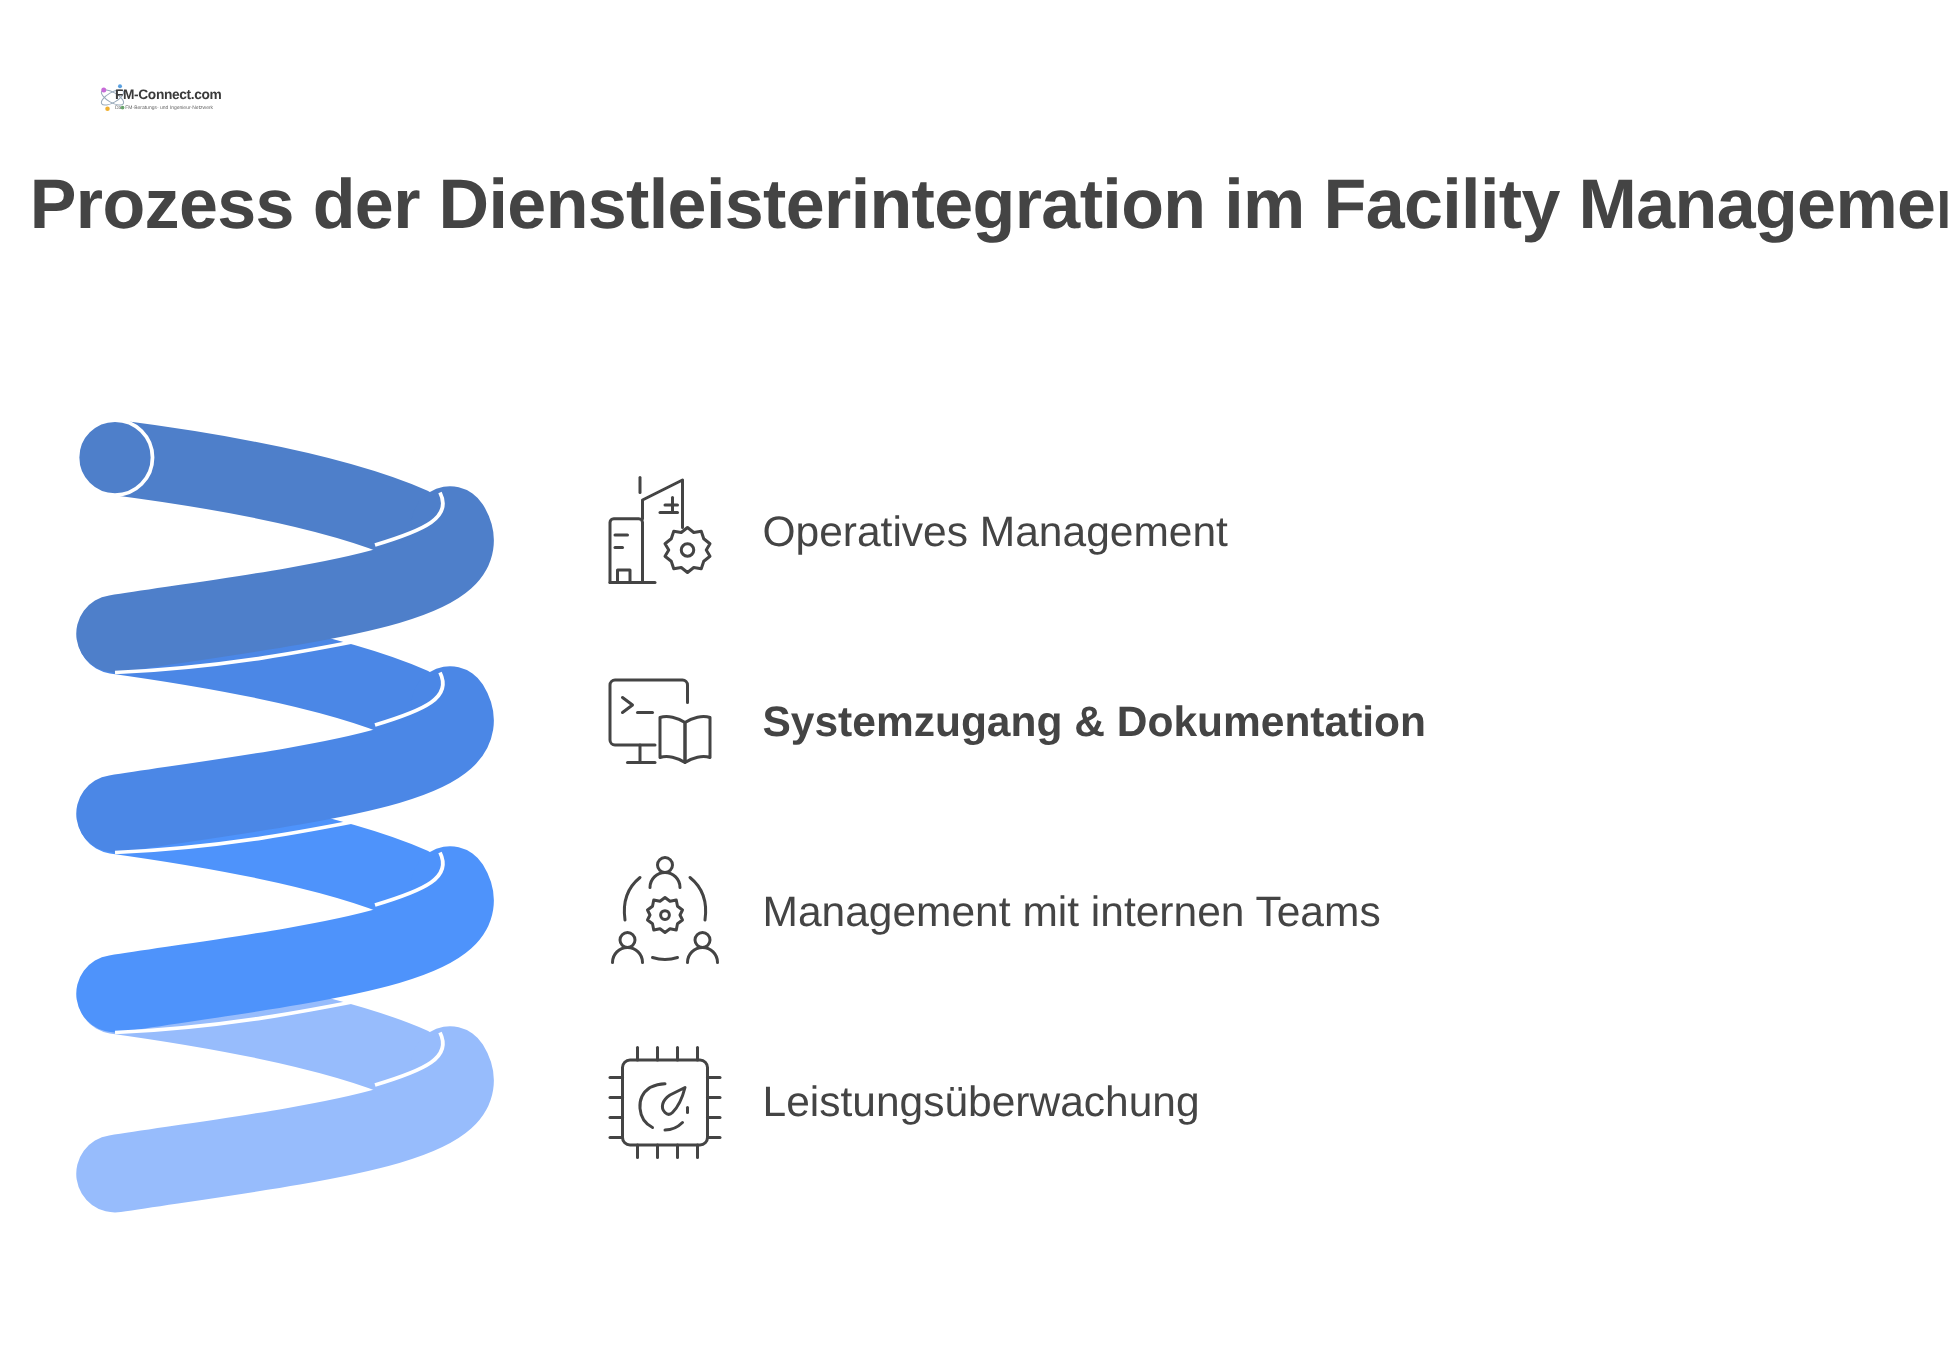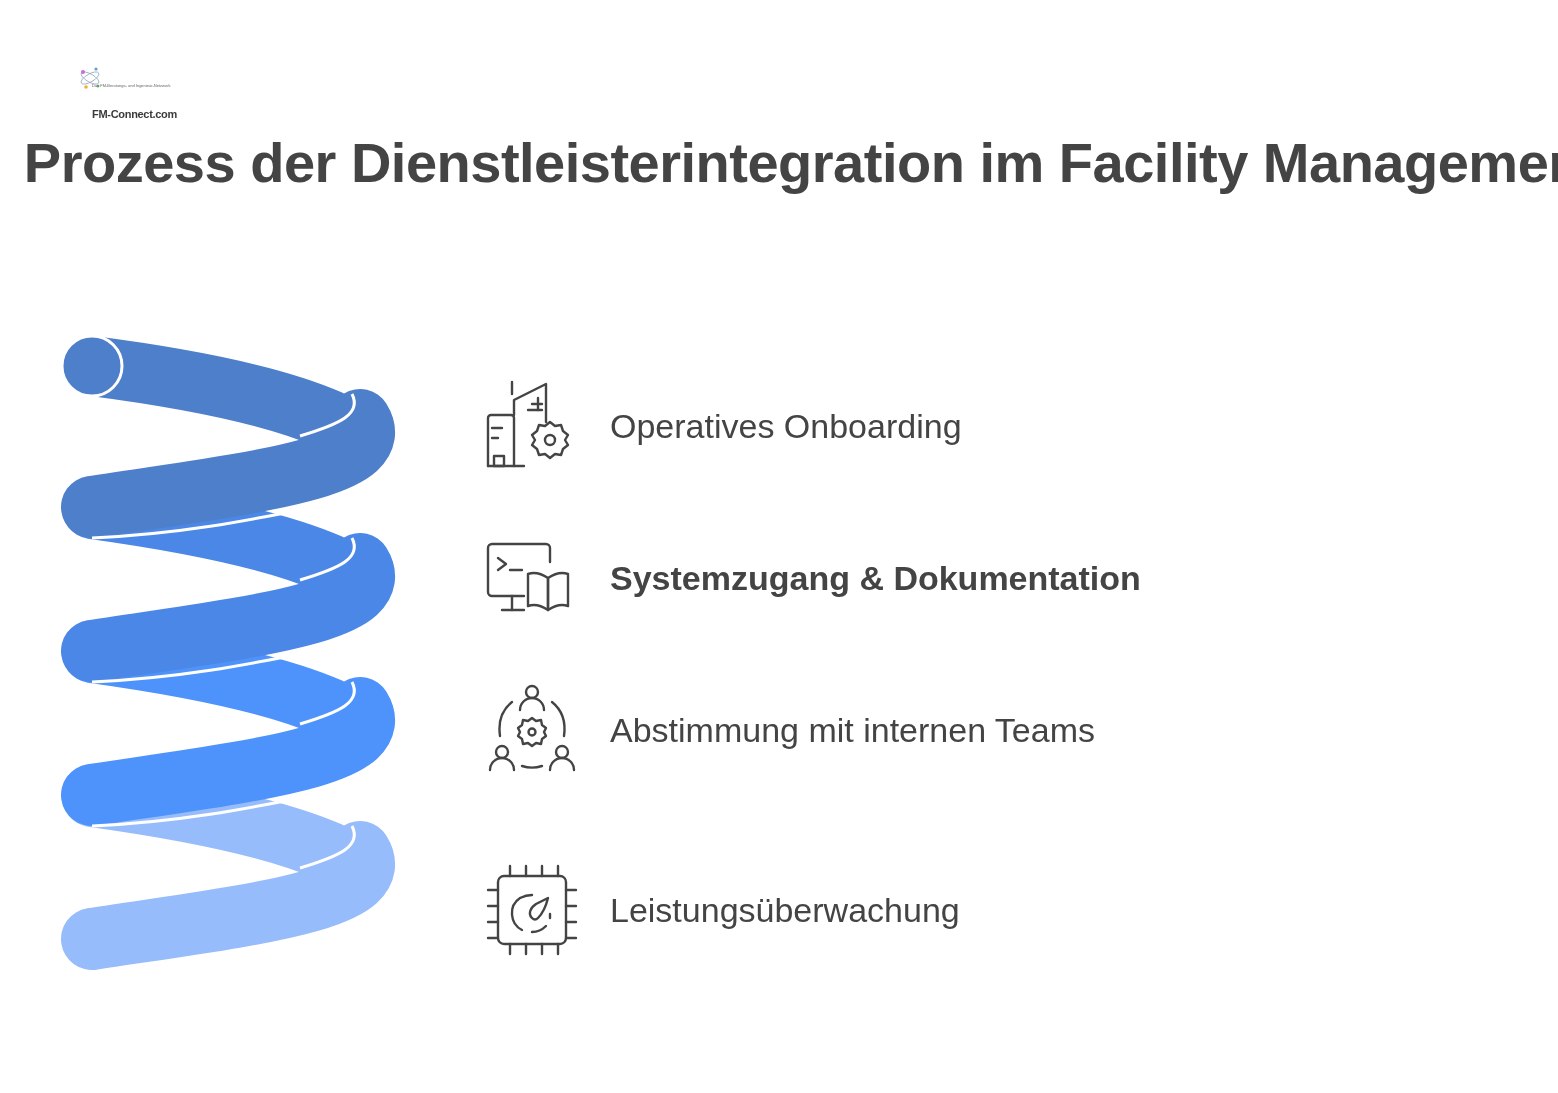--- a/index.html
+++ b/index.html
@@ -1,18 +1,18 @@
 <!DOCTYPE html>
 <html><head>
 <meta charset="utf-8">
 <style>
   html, body { margin:0; padding:0; background:#ffffff; }
   body { width:1558px; height:1093px; position:relative; overflow:hidden; font-family:"Liberation Sans", sans-serif; }
   .logo { position:absolute; left:78px; top:60px; width:80px; height:36px; }
-  .logo-text { position:absolute; left:14px; top:10px; font-family:"Liberation Sans", sans-serif; font-weight:bold; font-size:11px; color:#3a3a3a; letter-spacing:-0.3px; white-space:nowrap;margin-top:38px; }
+  .logo-text { position:absolute; left:14px; top:10px; font-family:"Liberation Sans", sans-serif; font-weight:bold; font-size:11px; color:#3a3a3a; letter-spacing:-0.3px; white-space:nowrap; }
   .logo-sub { position:absolute; left:14px; top:23px; font-size:4px; color:#666; white-space:nowrap; }
   .title { position:absolute; left:0; top:126px; width:1624px; text-align:center; font-family:"Liberation Sans", sans-serif; font-weight:bold; font-size:56px; line-height:74px; color:#444444; letter-spacing:-0.5px; }
   .spring { position:absolute; left:0; top:300px; }
   .step { position:absolute; left:484px; height:96px; display:flex; align-items:center; }
   .step .icon { width:96px; height:96px; display:flex; align-items:center; justify-content:center; }
   .step .label { margin-left:30px; font-family:"Liberation Sans", sans-serif; font-size:34px; color:#444444; white-space:nowrap; }
 </style>
 </head>
 <body>
 
@@ -72,21 +72,21 @@
         <path d="M8 60 H14"></path>
       <path d="M30 37 V22 L62 6 V44"></path>
       <path d="M28 16 V4"></path>
       <path d="M48 26 H58"></path>
         <path d="M44 32 H58"></path>
         <path d="M54 20 V32"></path>
       <path d="M66 44 l5 4 6-1 2 6 5 4-3 5 3 5-5 4-2 6-6-1-5 4-5-4-6 1-2-6-5-4 3-5-3-5 5-4 2-6 6 1 z"></path>
       <circle cx="66" cy="62" r="5"></circle>
     </svg>
   </div>
-  <span class="label">Operatives Onboarding</span>
+  <span class="label">Operatives Management</span>
 </div>
 
 <div class="step" style="top:530px;font-weight:bold;">
   <div class="icon">
     <svg width="96" height="96" viewBox="0 0 96 96" fill="none" stroke="#444444" stroke-width="2.4" stroke-linecap="round" stroke-linejoin="round">
       <path d="M40 66 H8 a4 4 0 0 1-4-4 V18 a4 4 0 0 1 4-4 H62 a4 4 0 0 1 4 4 V32"></path>
       <path d="M28 66 V80"></path>
         <path d="M18 80 H40"></path>
       <path d="M14 28 L22 34 L14 40"></path>
         <path d="M26 40 H38"></path>
@@ -106,24 +106,24 @@
       <path d="M6 88 a12 12 0 0 1 24 0"></path>
       <circle cx="78" cy="70" r="6"></circle>
       <path d="M66 88 a12 12 0 0 1 24 0"></path>
       <path d="M28 20 C18 28 14 40 16 54"></path>
       <path d="M68 20 C78 28 82 40 80 54"></path>
       <path d="M38 84 C44 86 52 86 58 84"></path>
       <path d="M48 36 l4 3 5-1 1 5 4 3-2 4 2 4-4 3-1 5-5-1-4 3-4-3-5 1-1-5-4-3 2-4-2-4 4-3 1-5 5 1 z"></path>
       <circle cx="48" cy="50" r="3.5"></circle>
     </svg>
   </div>
-  <span class="label">Abstimmung mit internen Teams</span>
+  <span class="label">Management mit internen Teams</span>
 </div>
 
-<div class="step" style="top:862px;align-items:center;">
+<div class="step" style="top:834px;align-items:center;">
   <div class="icon">
     <svg width="96" height="96" viewBox="0 0 96 96" fill="none" stroke="#444444" stroke-width="2.4" stroke-linecap="round" stroke-linejoin="round">
       <rect x="14" y="14" width="68" height="68" rx="6"></rect>
       <path d="M26 4 V14"></path>
         <path d="M42 4 V14"></path>
         <path d="M58 4 V14"></path>
         <path d="M74 4 V14"></path>
       <path d="M26 82 V92"></path>
         <path d="M42 82 V92"></path>
         <path d="M58 82 V92"></path>

